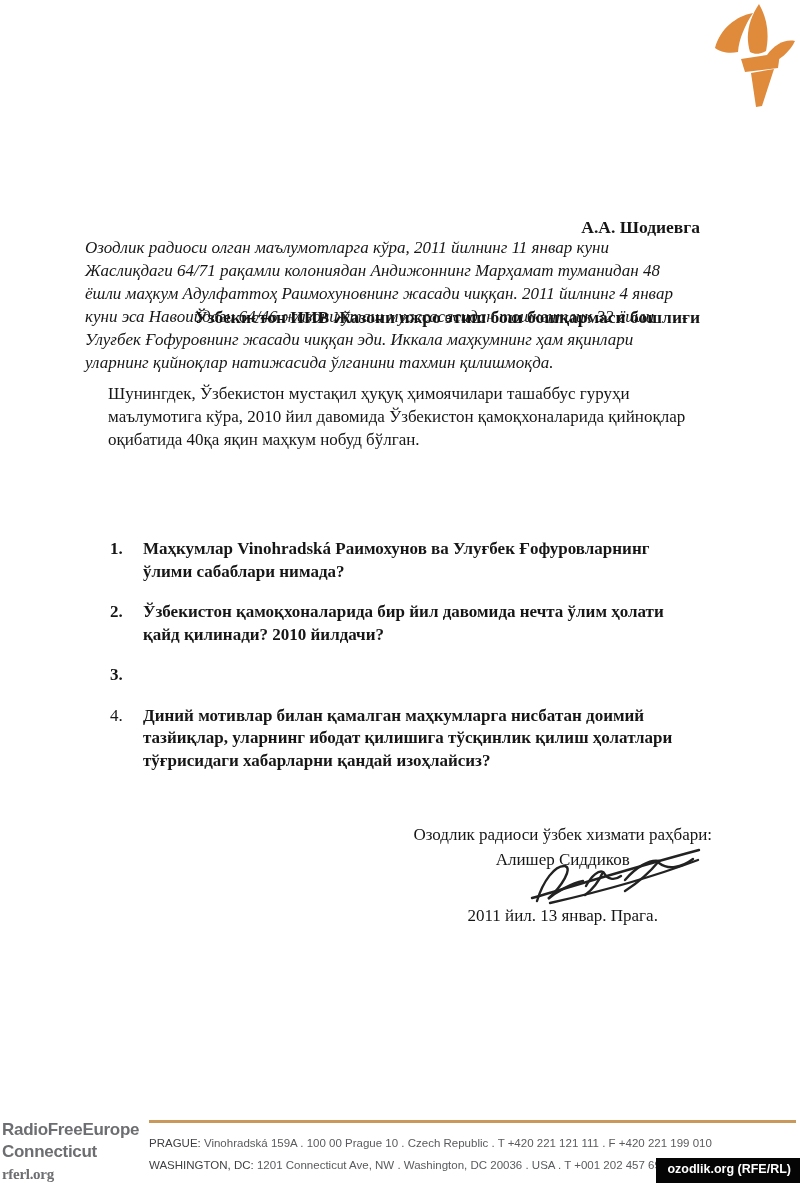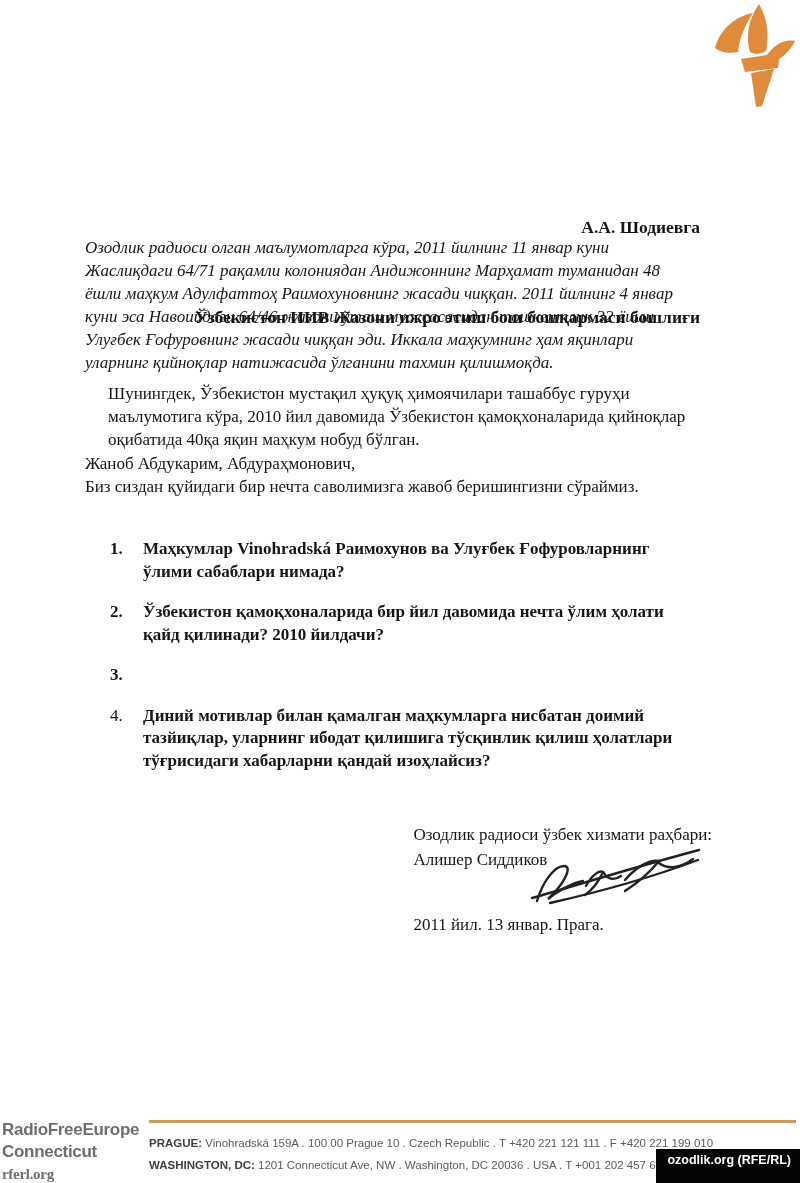--- a/index.html
+++ b/index.html
@@ -37,50 +37,50 @@
     font-weight:bold;
     list-style:none;margin:0;padding:0;
   }
   .q-item{display:flex;margin-bottom:18px;}
   .q-num{width:33px;flex:0 0 33px;}
   .q-item:nth-child(4) .q-num{font-weight:normal;}
   .q-lines{white-space:pre;}
   
   .signoff{
     position:absolute;top:822px;right:88px;
-    text-align:left;
+    text-align:center;
     font-size:17px;line-height:25px;
   }
-  .signoff .date-line{margin-top:40px;}
+  .signoff .date-line{margin-top:31px;}
   .signature{position:absolute;left:528px;top:845px;width:176px;height:62px;}
   
   .footer-brand{
     position:absolute;left:2px;top:1119px;
     font-family:"Liberation Sans","DejaVu Sans",sans-serif;
     font-weight:bold;color:#6d6e71;
     font-size:17px;line-height:22px;letter-spacing:-0.3px;
   }
   .footer-brand .brand-url{font-size:15px;font-family:Liberation Serif, serif;}
   .footer-rule{
     position:absolute;left:149px;top:1120px;width:647px;height:3px;
     background:#c9995b;
   }
   .footer-addresses{
     position:absolute;left:149px;top:1132px;width:651px;
     font-family:"Liberation Sans","DejaVu Sans",sans-serif;
     font-size:11.5px;line-height:22px;color:#5a5b5e;
     white-space:nowrap;overflow:hidden;
   }
-  .addr-label{font-weight:bold;color:#3e3f42;}
+  .addr-label{font-weight:normal;color:#3e3f42;}
   .badge{
     position:absolute;right:0;bottom:0;
     background:#050505;color:#ffffff;
     font-family:"Liberation Sans","DejaVu Sans",sans-serif;
     font-weight:bold;font-size:12.5px;line-height:15px;
-    padding:4px 9px 15px 11px;
+    padding:4px 9px 6px 11px;
   }
 </style>
 </head>
 <body>
 
 <div class="page">
 
   <div class="logo">
     <svg width="88" height="108" viewBox="0 0 88 108" xmlns="http://www.w3.org/2000/svg">
       <g fill="#E08A3B">
@@ -105,22 +105,20 @@
 
   <div class="para p1">Озодлик радиоси олган маълумотларга кўра, 2011 йилнинг 11 январ куни
 Жаслиқдаги 64/71 рақамли колониядан Андижоннинг Марҳамат туманидан 48
 ёшли маҳкум Адулфаттоҳ Раимохуновнинг жасади чиққан. 2011 йилнинг 4 январ
 куни эса Навоийдаги 64/46 жазони ўташ муассасасидан тошкентлик 32 ёшли
 Улуғбек Ғофуровнинг жасади чиққан эди. Иккала маҳкумнинг ҳам яқинлари
 уларнинг қийноқлар натижасида ўлганини тахмин қилишмоқда.</div>
   <div class="para p2">Шунингдек, Ўзбекистон мустақил ҳуқуқ ҳимоячилари ташаббус гуруҳи
 маълумотига кўра, 2010 йил давомида Ўзбекистон қамоқхоналарида қийноқлар
 оқибатида 40қа яқин маҳкум нобуд бўлган.</div>
-  <div class="para p3">Жаноб Абдукарим, Абдураҳмонович,
-Биз сиздан қуйидаги бир нечта саволимизга жавоб беришингизни сўраймиз.</div>
 
   <ol class="questions">
     <li class="q-item">
       <span class="q-num">1.</span>
       <span class="q-lines">Маҳкумлар Vinohradská Раимохунов ва Улуғбек Ғофуровларнинг
 ўлими сабаблари нимада?</span>
     </li>
     <li class="q-item">
       <span class="q-num">2.</span>
       <span class="q-lines">Ўзбекистон қамоқхоналарида бир йил давомида нечта ўлим ҳолати

